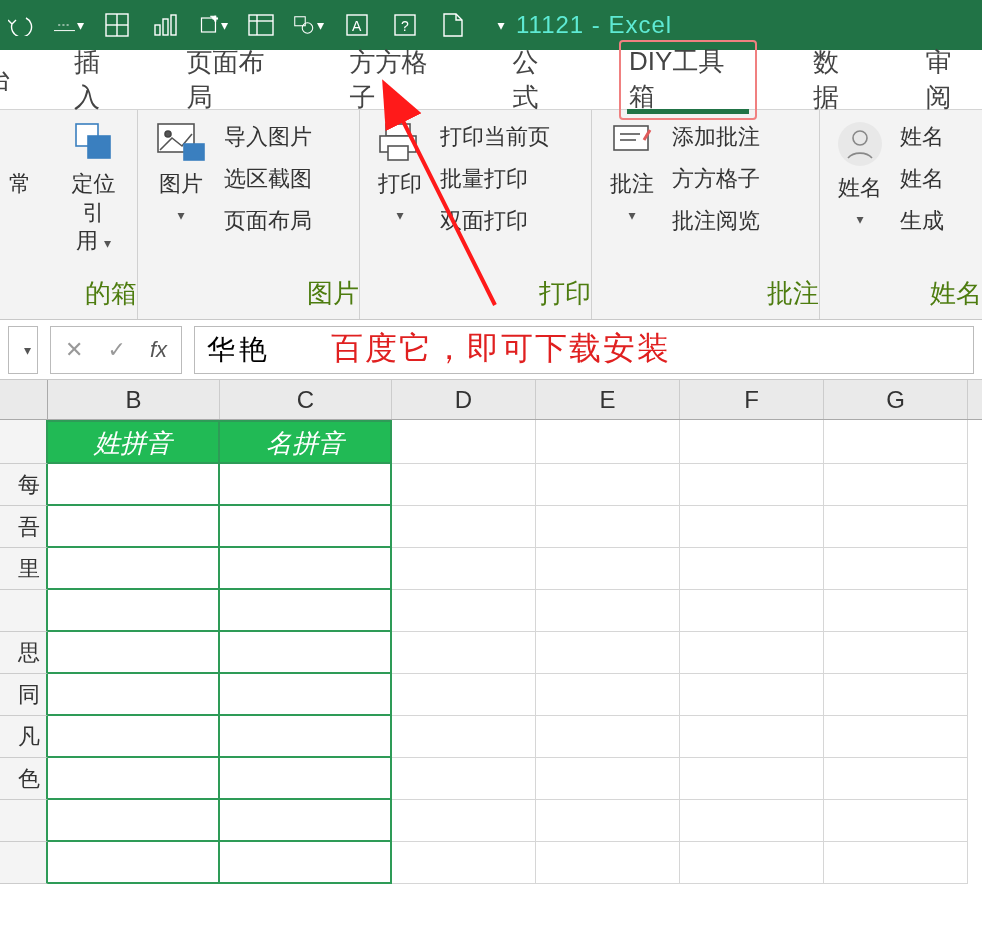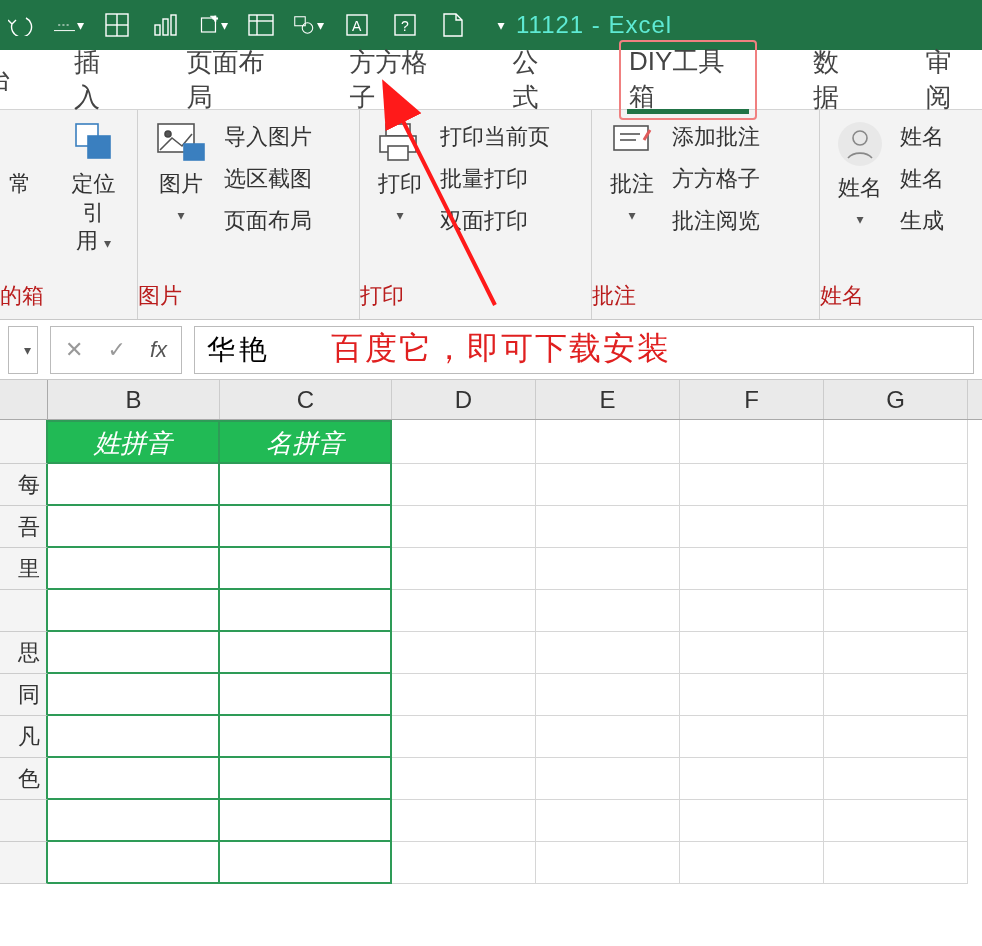--- a/index.html
+++ b/index.html
@@ -15,21 +15,21 @@
   
   .tabs { height: 60px; background:#fff; border-bottom:1px solid #d4d4d4; display:flex; align-items:center; gap:50px; padding-left:10px; font-size:26px; color:#444; }
   .tab { padding: 4px 6px; cursor:pointer; }
   .tab.active { border:2px solid #f08080; border-radius:4px; padding:2px 8px 4px 8px; position:relative; }
   .tab.active::after { content:""; display:block; position:absolute; bottom:4px; left:6px; right:6px; height:5px; background:#217346; }
 
   
   .ribbon { height: 210px; background:#f3f3f3; border-bottom:1px solid #c8c8c8; display:flex; align-items:stretch; font-size:22px; color:#333; }
   .group { border-right:1px solid #d0d0d0; display:flex; flex-direction:column; }
   .group-body { flex:1; display:flex; align-items:flex-start; padding:6px 10px 0 10px; gap:10px; }
-  .group-label { text-align:left; font-size:22px; padding:4px 0 8px 0; color:#b91c1c; }
+  .group-label { text-align:right; font-size:26px; padding:4px 0 8px 0; color:#4d7c0f; }
   .big-btn { display:flex; flex-direction:column; align-items:center; gap:6px; padding:4px 6px; min-width:60px; }
   .big-btn svg { stroke:#444; fill:none; stroke-width:1.6; }
   .big-btn .lbl { font-size:22px; text-align:center; line-height:1.3; }
   .stack { display:flex; flex-direction:column; gap:12px; padding-top:6px; }
   .stack-item { font-size:22px; white-space:nowrap; }
   .chev { font-size:14px; color:#555; }
 
   
   .fnbar { height: 60px; display:flex; align-items:center; gap:12px; padding:4px 8px; border-bottom:1px solid #c8c8c8; }
   .namebox { width:30px; height:48px; border:1px solid #bbb; display:flex; align-items:center; justify-content:flex-end; padding-right:6px; background:#fff; }

